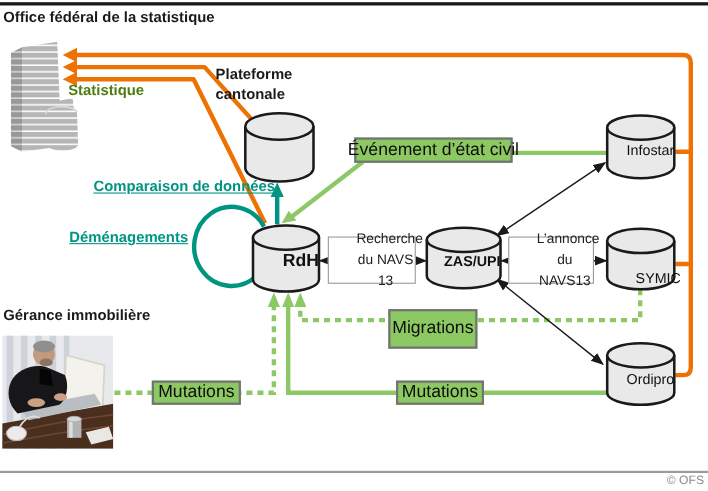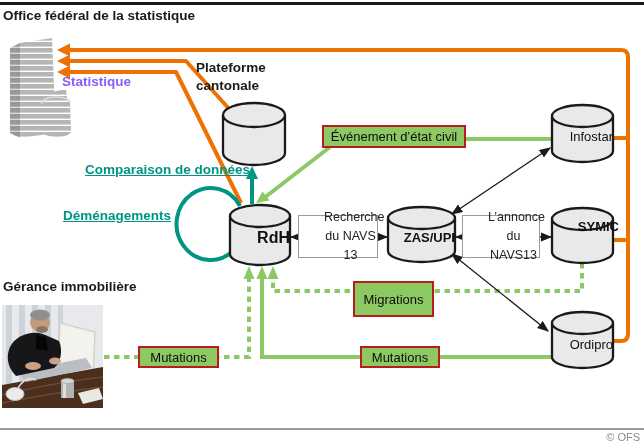--- a/index.html
+++ b/index.html
@@ -1,27 +1,27 @@
 <!DOCTYPE html>
 <html><head>
 <meta charset="utf-8">
 <style>
   html,body{margin:0;padding:0;background:#fff;}
   #canvas{position:relative;width:644px;height:446px;background:#fff;overflow:hidden;
           font-family:"Liberation Sans",sans-serif;color:#1a1a1a;}
   .abs{position:absolute;}
   .lbl{position:absolute;font-weight:700;font-size:13.5px;white-space:nowrap;}
   .teal{color:#009483;text-decoration:underline;}
-  .orange{color:#8b5cf6;}
+  .orange{color:#4d7c0f;}
   .cyl-lbl{position:absolute;text-align:right;font-size:13px;color:#111;}
   .wbox{position:absolute;box-sizing:border-box;background:#fff;border:1.2px solid #9a9a9a;
         display:flex;flex-direction:column;justify-content:center;text-align:center;
         font-size:12.5px;line-height:1.5;color:#222;padding-left:25px;}
-  .gbox{position:absolute;box-sizing:border-box;background:#8dc963;border:2px solid #b91c1c;
-        display:flex;align-items:center;justify-content:center;font-size:13px;color:#0d0d0d;
+  .gbox{position:absolute;box-sizing:border-box;background:#8dc963;border:2px solid #737373;
+        display:flex;align-items:center;justify-content:center;font-size:16px;color:#0d0d0d;
         white-space:nowrap;}
   #toprule{position:absolute;left:0;top:2px;width:644px;height:2.5px;background:#1a1a1a;}
   #botrule{position:absolute;left:0;top:428px;width:644px;height:2px;background:#9a9a9a;}
   #copyright{position:absolute;right:4px;top:431px;font-size:11px;color:#8a8a8a;}
   svg{display:block;}
 </style>
 </head>
 <body>
 
 <div id="canvas">
@@ -155,21 +155,21 @@
     <div>cantonale</div>
   </div>
 
   <div class="lbl teal" style="left:85px;top:162px">Comparaison de données</div>
   <div class="lbl teal" style="left:63px;top:208px">Déménagements</div>
   <div class="lbl" style="left:3px;top:279px">Gérance immobilière</div>
 
   <div class="cyl-lbl" style="left:230px;top:229px;width:60px;font-weight:700;font-size:16px">RdH</div>
   <div class="cyl-lbl" style="left:388px;top:230px;width:67px;font-weight:700">ZAS/UPI</div>
   <div class="cyl-lbl" style="left:552px;top:129px;width:61px">Infostar</div>
-  <div class="cyl-lbl" style="left:552px;top:219px;width:67px;font-weight:700">SYMIC</div>
+  <div class="cyl-lbl" style="left:552px;top:245px;width:67px;font-weight:400">SYMIC</div>
   <div class="cyl-lbl" style="left:552px;top:337px;width:61px">Ordipro</div>
 
   <div class="wbox" style="left:298px;top:215px;width:80px;height:43px">
     <div>Recherche</div>
     <div>du NAVS 13</div>
   </div>
   <div class="wbox" style="left:462px;top:215px;width:78px;height:43px">
     <div>L’annonce</div>
     <div>du NAVS13</div>
   </div>

